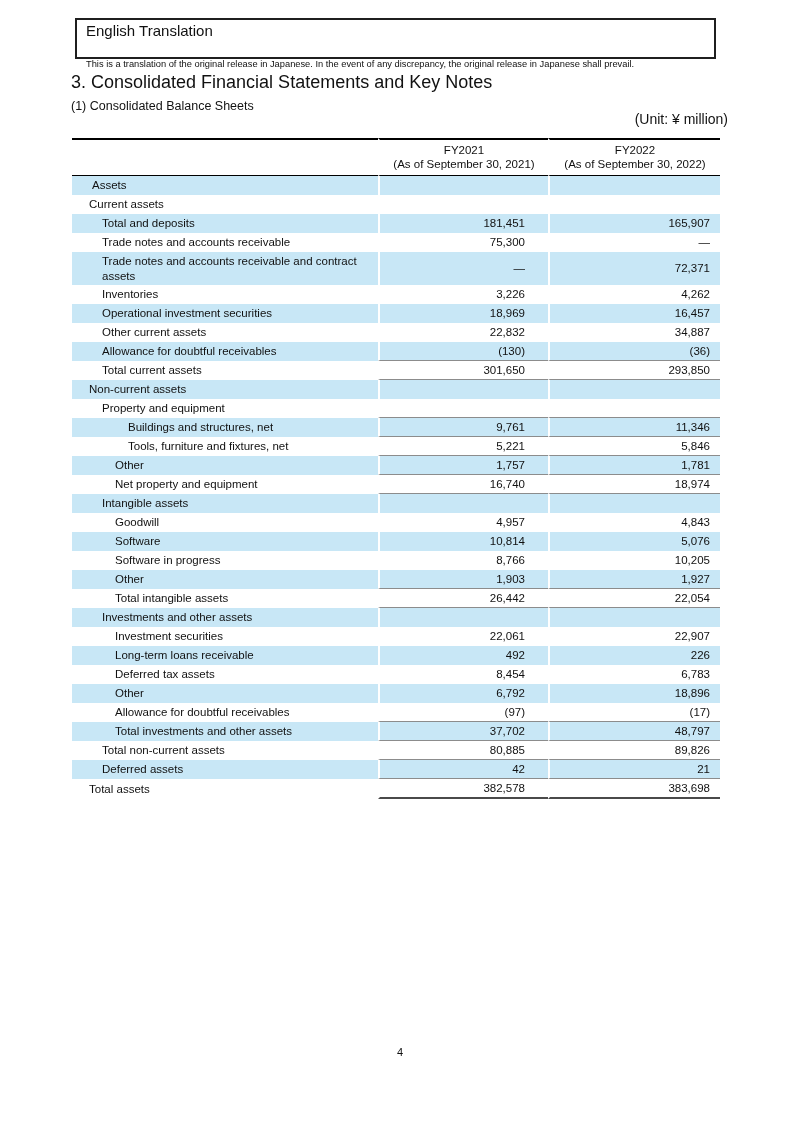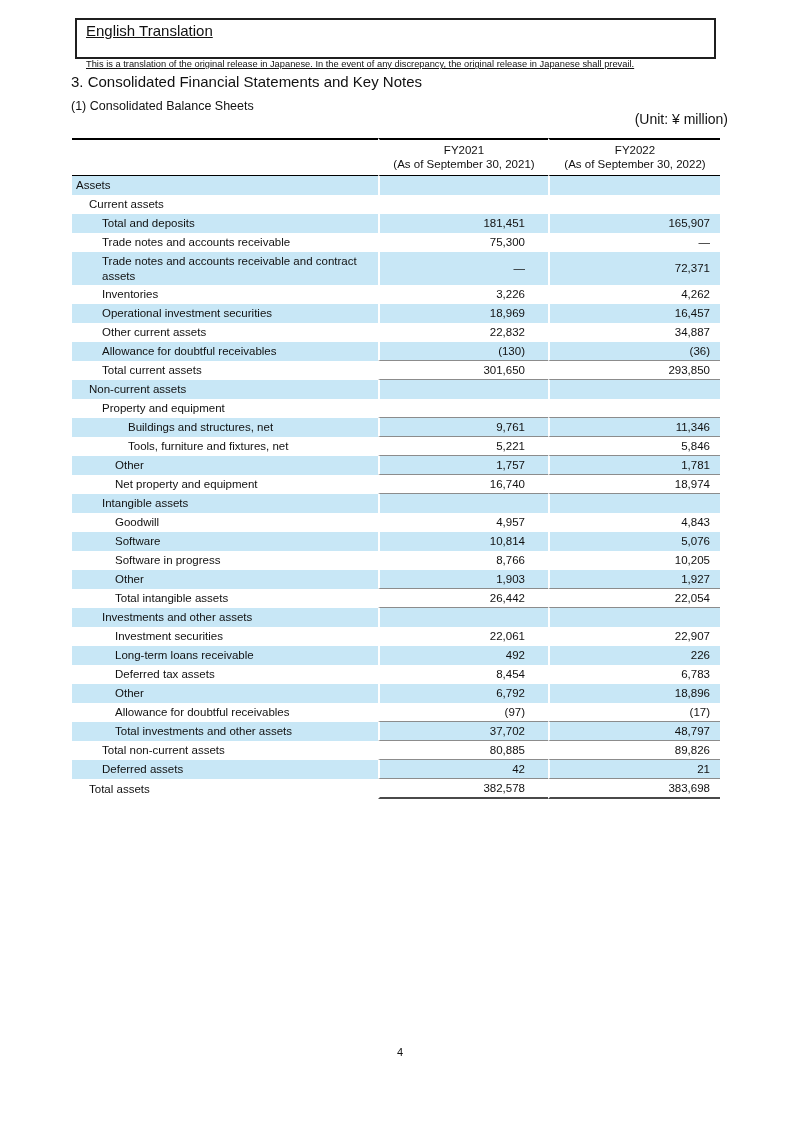--- a/index.html
+++ b/index.html
@@ -10,25 +10,25 @@
   }
   *{box-sizing:border-box;}
   html,body{margin:0;padding:0;}
   body{
     width:800px;height:1131px;position:relative;background:#ffffff;
     font-family:"Liberation Sans", sans-serif;color:#111;
     -webkit-font-smoothing:antialiased;
   }
   .trans-box{
     position:absolute;left:75px;top:18px;width:641px;height:41px;
-    border:2px solid #1f1f1f;padding:2px 9px 4px 9px;background:#fff;text-decoration:underline;
+    border:2px solid #1f1f1f;padding:2px 9px 4px 9px;background:#fff;
   }
   .trans-title{font-size:15px;line-height:18px;}
   .trans-body{font-size:9.3px;line-height:11px;margin-top:19px;white-space:nowrap;}
-  .h-section{position:absolute;left:71px;top:74px;font-size:15px;line-height:16px;}
+  .h-section{position:absolute;left:71px;top:74px;font-size:18px;line-height:16px;}
   .h-subsection{position:absolute;left:71px;top:98px;font-size:12.5px;line-height:16px;}
   .unit-note{position:absolute;right:72px;top:113px;font-size:14px;line-height:13px;text-align:center;}
 
   table.bs{
     position:absolute;left:72px;top:138px;width:648px;
     border-collapse:separate;border-spacing:0;table-layout:fixed;
   }
   col.w-label{width:306px;}
   col.w-fy1{width:170px;}
   col.w-fy2{width:172px;}
@@ -40,21 +40,21 @@
     border-bottom:1.5px solid var(--rule-black);
   }
   th.gap, td.gap-cell{border-left:2px solid #ffffff;}
 
   td{
     font-size:11.5px;line-height:15px;height:19px;
     padding:1.5px 0;vertical-align:middle;
   }
   tr.shaded td{background:var(--row-highlight);}
   td.c-label{text-align:left;padding-right:4px;}
-  td.ind-0{padding-left:4px;}
+  td.ind-0{padding-left:20px;}
   td.ind-1{padding-left:17px;}
   td.ind-2{padding-left:30px;}
   td.ind-3{padding-left:43px;}
   td.ind-4{padding-left:56px;}
   td.c-num{text-align:right;border-left:2px solid #ffffff;}
   td.c-num.fy1{padding-right:23px;}
   td.c-num.fy2{padding-right:10px;}
   td.rule-gray{border-bottom:1px solid var(--rule-gray);}
   td.rule-total{border-bottom:2px solid var(--rule-total);}
 

